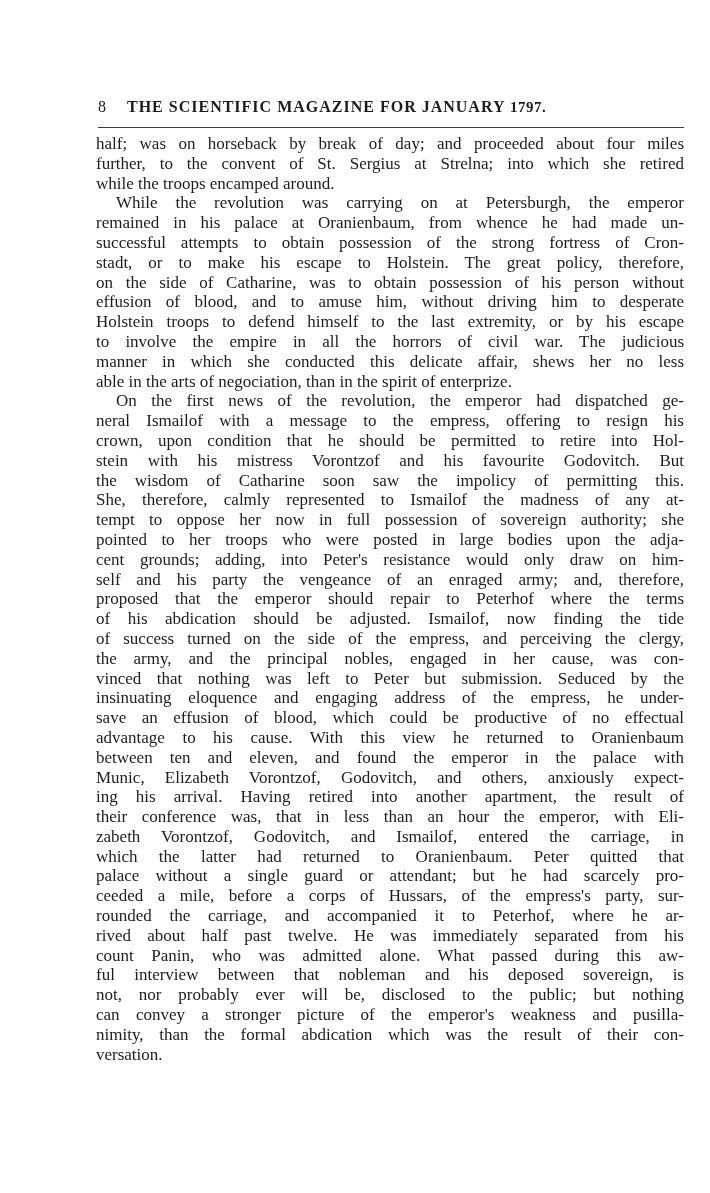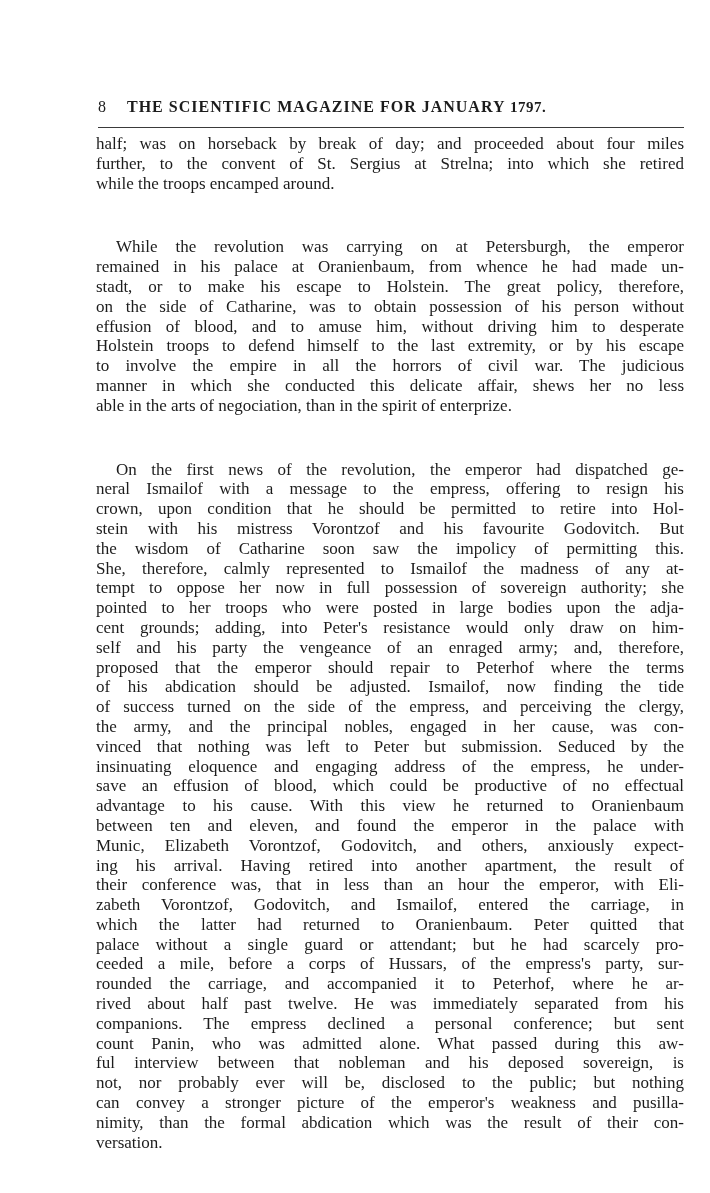--- a/index.html
+++ b/index.html
@@ -68,40 +68,40 @@
       text-align: justify;
       text-align-last: justify;
       height: 19.8px;
     }
     .line.last {
       text-align-last: left;
       font-family: Liberation Serif, serif;
     }
     .line.indent {
       padding-left: 20px;
-      margin-top: 44px;
     }
     .it {
     }
   </style>
 </head>
 <body>
 
 <div class="page">
   <div class="running-head">
     <span class="page-number">8</span>
     <span class="head-title"><span>THE SCIENTIFIC MAGAZINE FOR JANUARY</span> <span class="head-year">1797.</span></span>
     <div class="rule"></div>
   </div>
   <div class="body-text" id="body-text">
       <span class="line"><span>half; was on horseback by break of day; and proceeded about four miles</span></span>
       <span class="line"><span>further, to the convent of St. Sergius at Strelna; into which she retired</span></span>
       <span class="line last"><span>while the troops encamped around.</span></span>
       <span class="line indent"><span>While the revolution was carrying on at Petersburgh, the emperor</span></span>
       <span class="line"><span>remained in his palace at Oranienbaum, from whence he had made un-</span></span>
+      <span class="line"><span>successful attempts to obtain possession of the strong fortress of Cron-</span></span>
       <span class="line"><span>stadt, or to make his escape to Holstein.  The great policy, therefore,</span></span>
       <span class="line"><span>on the side of Catharine, was to obtain possession of his person without</span></span>
       <span class="line"><span>effusion of blood, and to amuse him, without driving him to desperate</span></span>
       <span class="line"><span>Holstein troops to defend himself to the last extremity, or by his escape</span></span>
       <span class="line"><span>to involve the empire in all the horrors of civil war.  The judicious</span></span>
       <span class="line"><span>manner in which she conducted this delicate affair, shews her no less</span></span>
       <span class="line last"><span>able in the arts of negociation, than in the spirit of enterprize.</span></span>
       <span class="line indent"><span>On the first news of the revolution, the emperor had dispatched ge-</span></span>
       <span class="line"><span>neral Ismailof with a message to the empress, offering to resign his</span></span>
       <span class="line"><span>crown, upon condition that he should be permitted to retire into Hol-</span></span>
@@ -123,21 +123,20 @@
       <span class="line"><span>between ten and eleven, and found the emperor in the palace with</span></span>
       <span class="line"><span>Munic, Elizabeth Vorontzof, Godovitch, and others, anxiously expect-</span></span>
       <span class="line"><span>ing his arrival.  Having retired into another apartment, the result of</span></span>
       <span class="line"><span>their conference was, that in less than an hour the emperor, with Eli-</span></span>
       <span class="line"><span>zabeth Vorontzof, Godovitch, and Ismailof, entered the carriage, in</span></span>
       <span class="line"><span>which the latter had returned to Oranienbaum.  Peter quitted that</span></span>
       <span class="line"><span>palace without a single guard or attendant; but he had scarcely pro-</span></span>
       <span class="line"><span>ceeded a mile, before a corps of Hussars, of the empress's party, sur-</span></span>
       <span class="line"><span>rounded the carriage, and accompanied it to Peterhof, where he ar-</span></span>
       <span class="line"><span>rived about half past twelve.  He was immediately separated from his</span></span>
-      <span class="line"><span>companions.  The empress declined a personal conference; but sent</span></span>
       <span class="line"><span>count Panin, who was </span><span class="it">admitted alone.</span><span>  What passed during this aw-</span></span>
       <span class="line"><span>ful interview between that nobleman and his deposed sovereign, is</span></span>
       <span class="line"><span>not, nor probably ever will be, disclosed to the public; but nothing</span></span>
       <span class="line"><span>can convey a stronger picture of the emperor's weakness and pusilla-</span></span>
       <span class="line"><span></span><span class="it">nimity, than the formal abdication which</span><span> was the result of their con-</span></span>
       <span class="line last"><span>versation.</span></span>
     </div>
 </div>
 
 </body></html>

